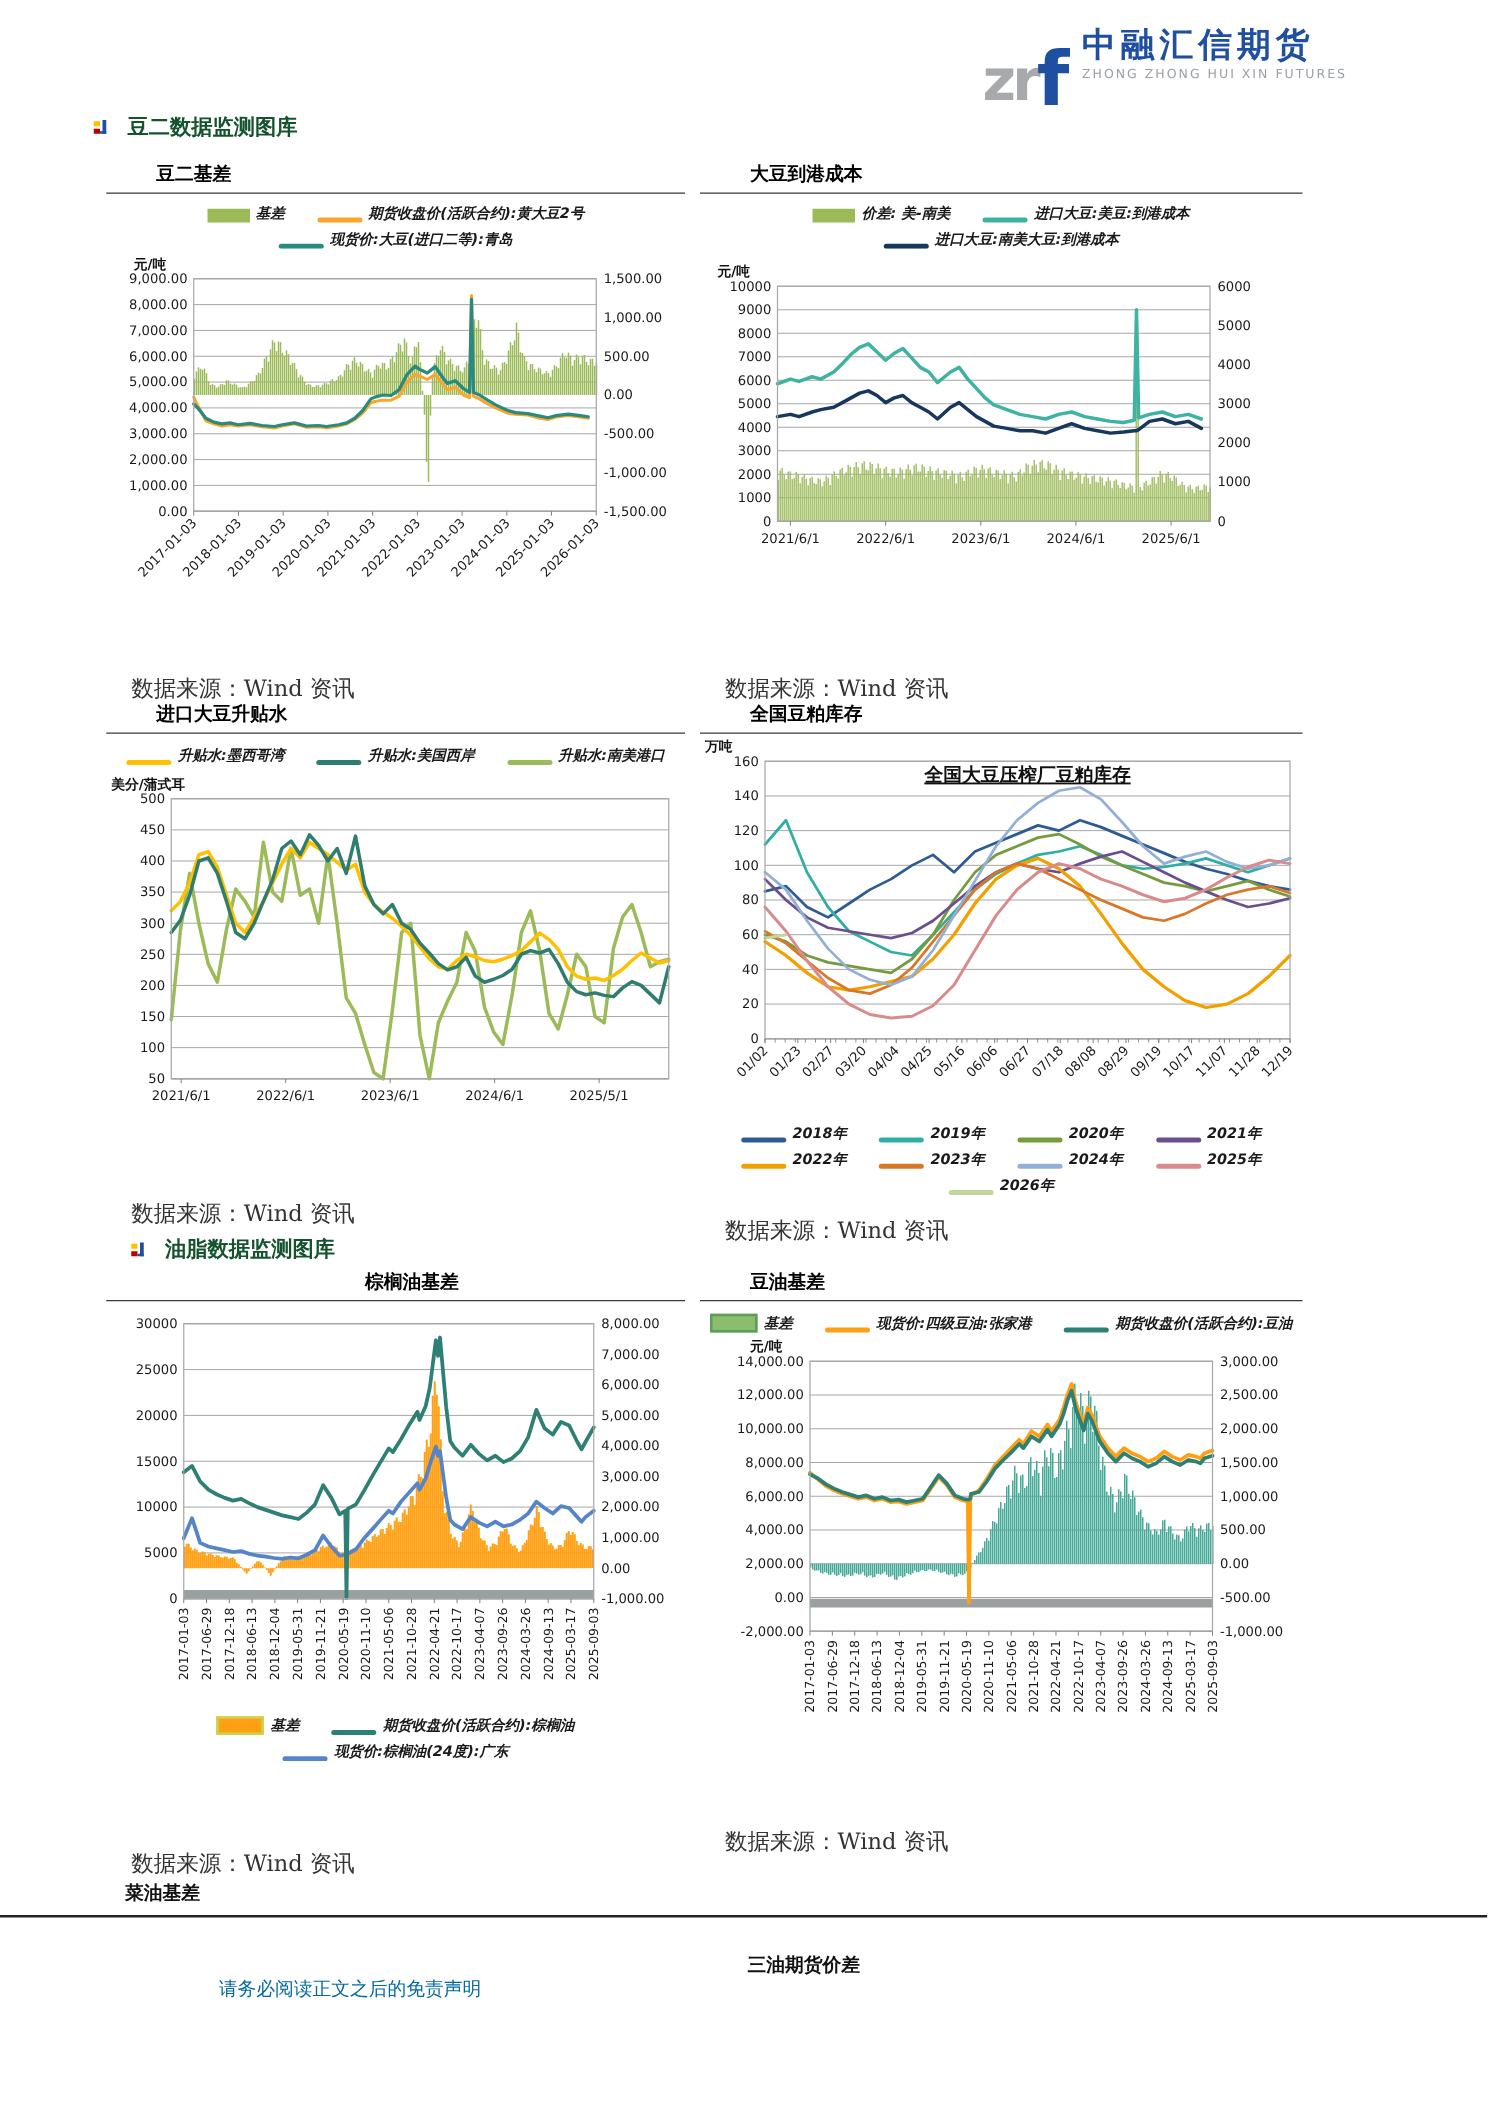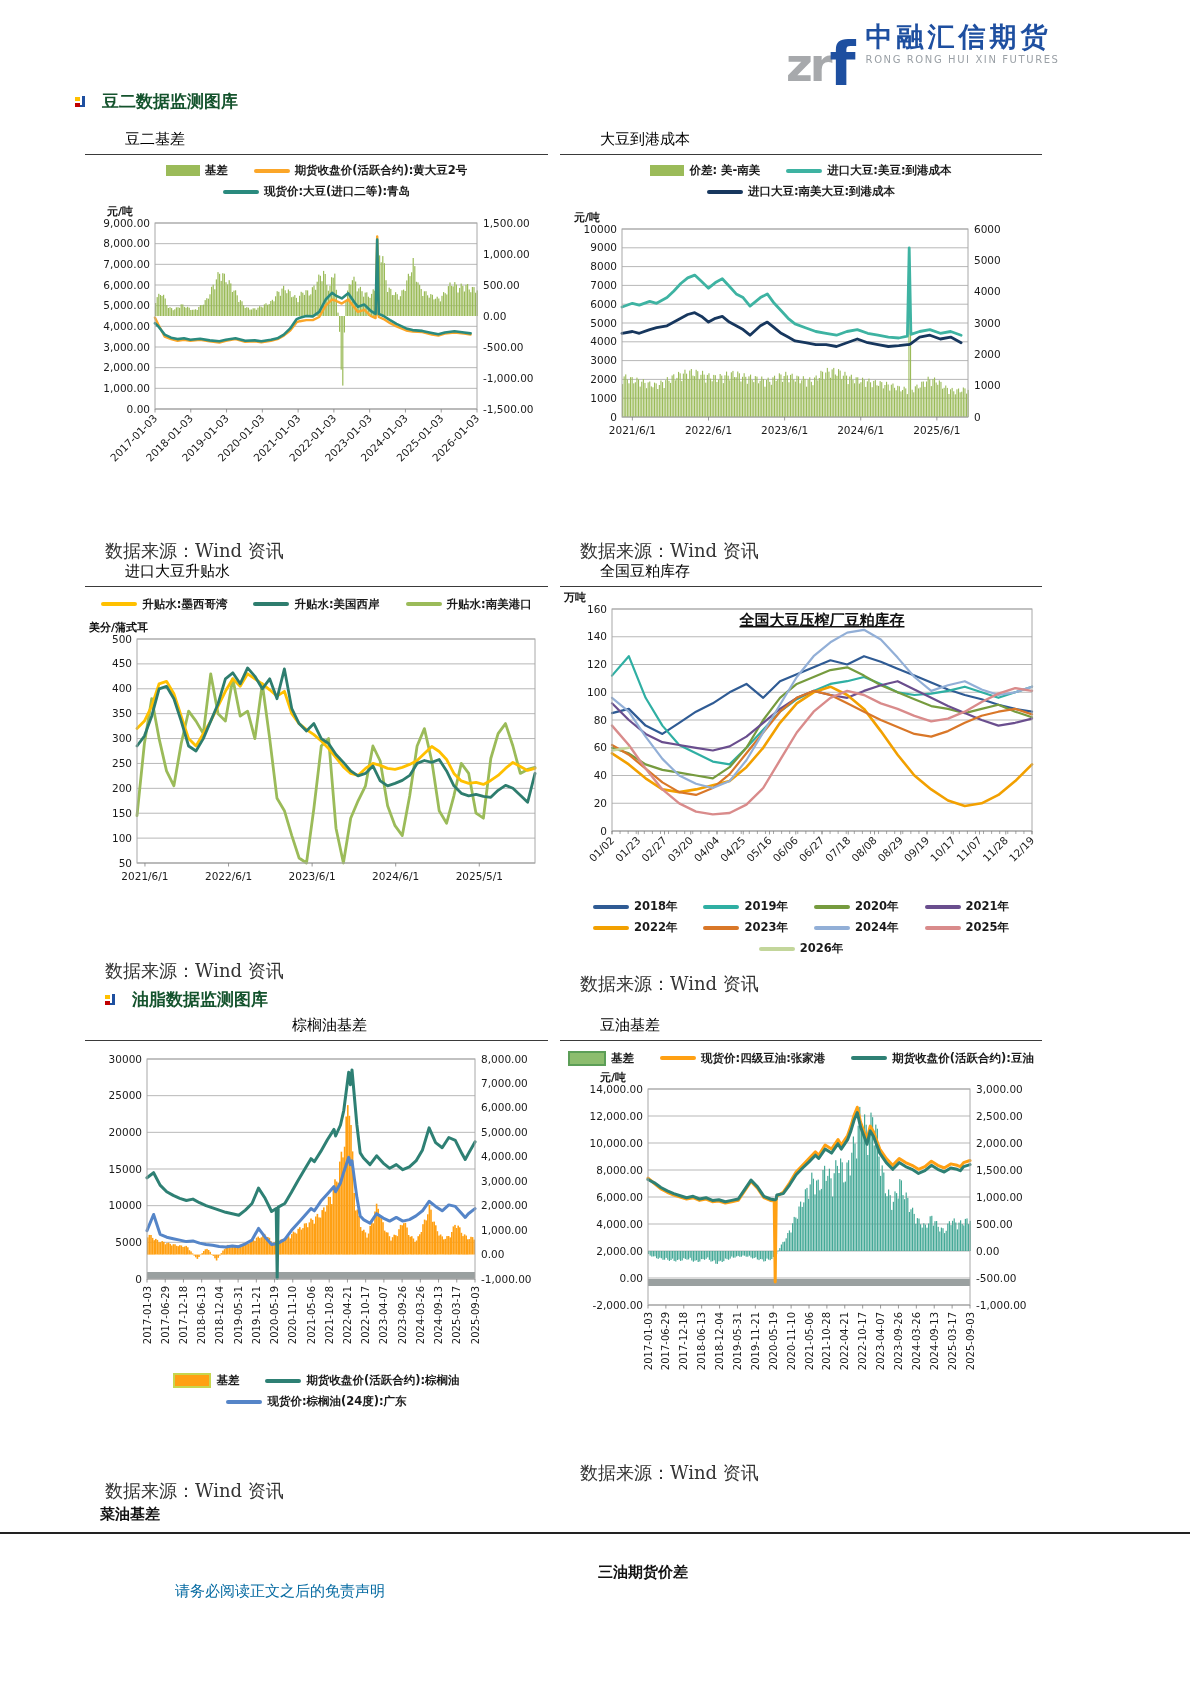--- a/index.html
+++ b/index.html
@@ -22,25 +22,25 @@
   .sic{width:14px;height:14px;}
 
   
   .blk{position:absolute;}
   .b1{left:85px;top:130px;width:463px;}
   .b2{left:560px;top:130px;width:482px;}
   .b3{left:85px;top:562px;width:463px;}
   .b4{left:560px;top:562px;width:482px;}
   .b5{left:85px;top:1016px;width:463px;}
   .b6{left:560px;top:1016px;width:482px;}
-  .ct{font-size:15px;font-weight:normal;color:#000;padding-left:40px;height:22px;}
+  .ct{font-size:15px;font-weight:bold;color:#000;padding-left:40px;height:22px;}
   .b5 .ct{padding-left:26px;text-align:center;}
   .rule{border-top:1.6px solid #3a3a3a;margin-top:2px;}
   .legend{display:flex;flex-wrap:wrap;justify-content:center;column-gap:26px;row-gap:6px;margin-top:8px;min-height:18px;align-items:center;overflow:hidden;white-space:nowrap;}
-  .legend .li{display:inline-flex;align-items:center;gap:5px;}
+  .legend .li{display:inline-flex;align-items:flex-end;gap:5px;font-style:italic;}
   .legend .lt{font-size:11.5px;font-weight:600;color:#1a1a1a;}
   .sw{display:inline-block;}
   .sw.box{width:34px;height:11px;}
   .sw.line{width:36px;height:4px;border-radius:2px;}
   svg.chart{display:block;margin-top:4px;}
   .source{font-family:"DejaVu Serif",serif;font-size:18px;color:#333;padding-left:20px;}
   .s30{margin-top:30px;} .s90{margin-top:90px;} .s70{margin-top:70px;} .s16{margin-top:16px;}
 
   
   .bt1{position:absolute;left:100px;top:1505px;font-size:15px;font-weight:bold;}
@@ -49,21 +49,21 @@
   .footer{position:absolute;left:175px;top:1582px;font-family:"DejaVu Serif",serif;font-size:15px;color:#0369a1;}
 </style>
 </head>
 <body>
 
 <div class="page">
 
   <div class="logo">
     <span class="lz">zr</span><span class="lf">f</span><span class="lbk">
       <span class="lcn">中融汇信期货</span>
-      <span class="len">RONG RONG HUI XIN FUTURES</span>
+      <span class="len">ZHONG ZHONG HUI XIN FUTURES</span>
     </span>
   </div>
 
   <div class="sec sec1">
     <svg class="sic" viewBox="0 0 14 14">
         <rect x="1" y="2" width="5" height="4" fill="#ffc000"></rect>
         <rect x="1" y="8" width="5" height="4" fill="#c00000"></rect>
         <rect x="8" y="1" width="3" height="11" fill="#1e4fa0"></rect>
         <rect x="6" y="10" width="5" height="2" fill="#1e4fa0"></rect>
       </svg>

